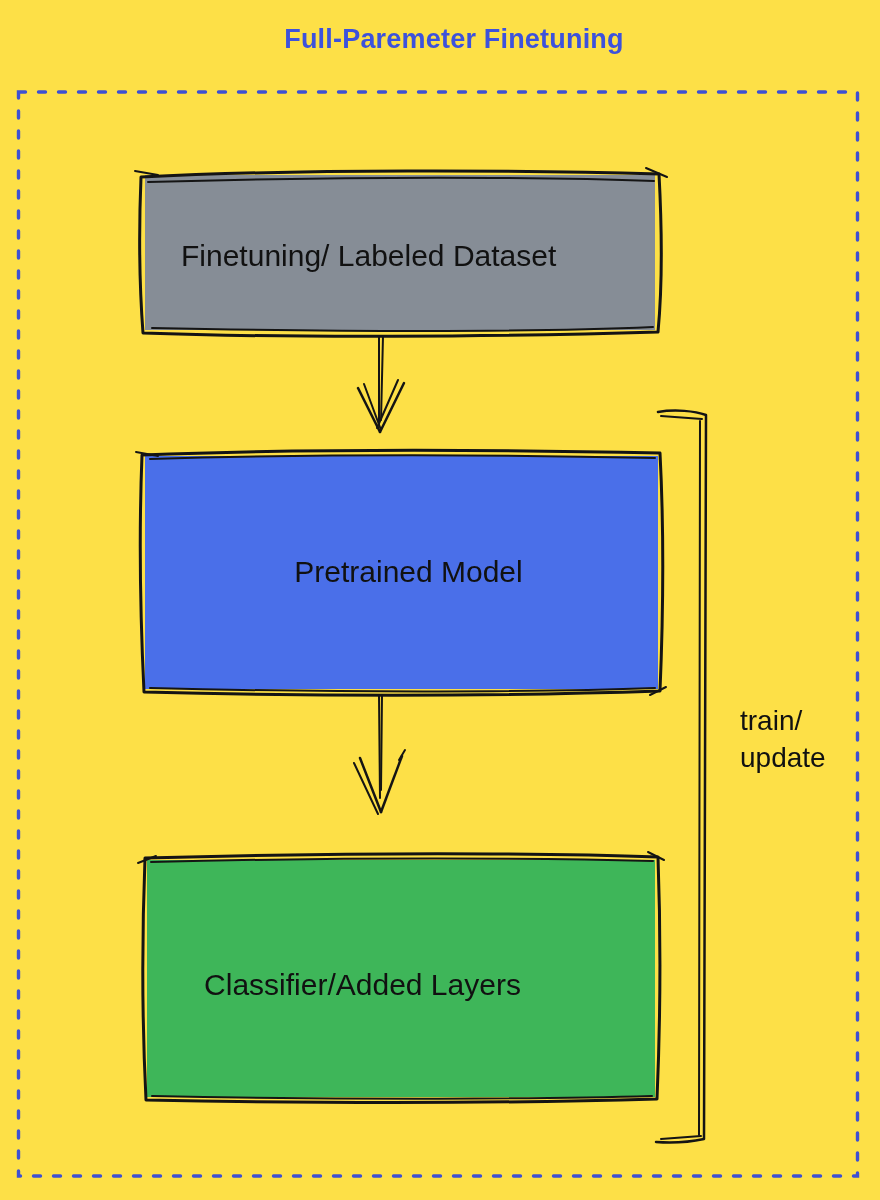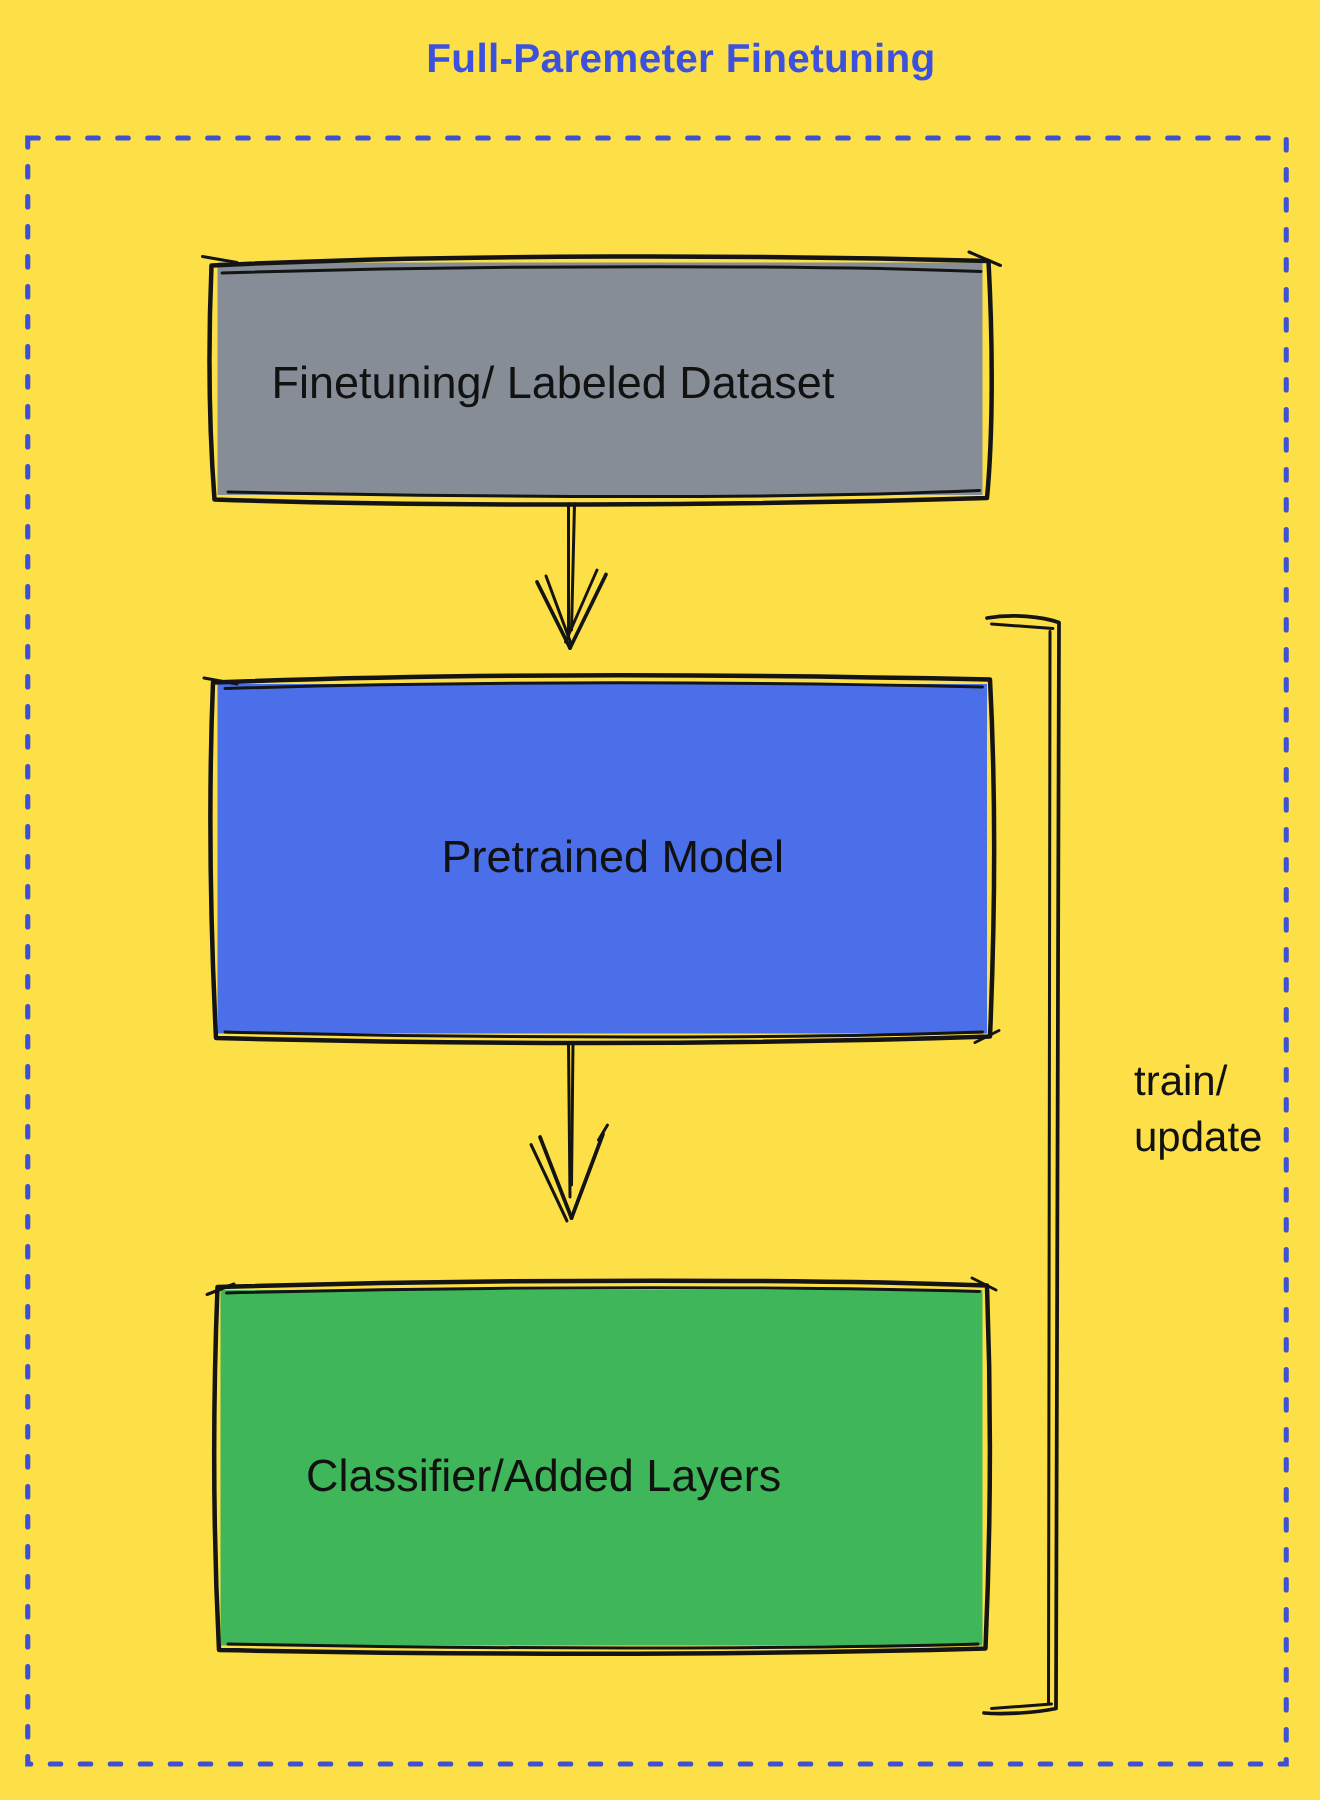--- a/index.html
+++ b/index.html
@@ -62,21 +62,20 @@
     left:126px;top:856px;width:515px;height:245px;
     align-items:center;justify-content:center;
     padding-right:42px;padding-top:13px;
   }
   .bracket-label{
     position:absolute;
     left:740px;top:702px;
     font-size:28px;line-height:37px;
     color:var(--c-label);
     white-space:pre-line;
-    margin-left:16px;
   }
 </style>
 </head>
 <body>
 
 <div class="stage">
 
   <div class="title">Full-Paremeter Finetuning</div>
 
   <svg class="layer" width="880" height="1200" viewBox="0 0 880 1200">

